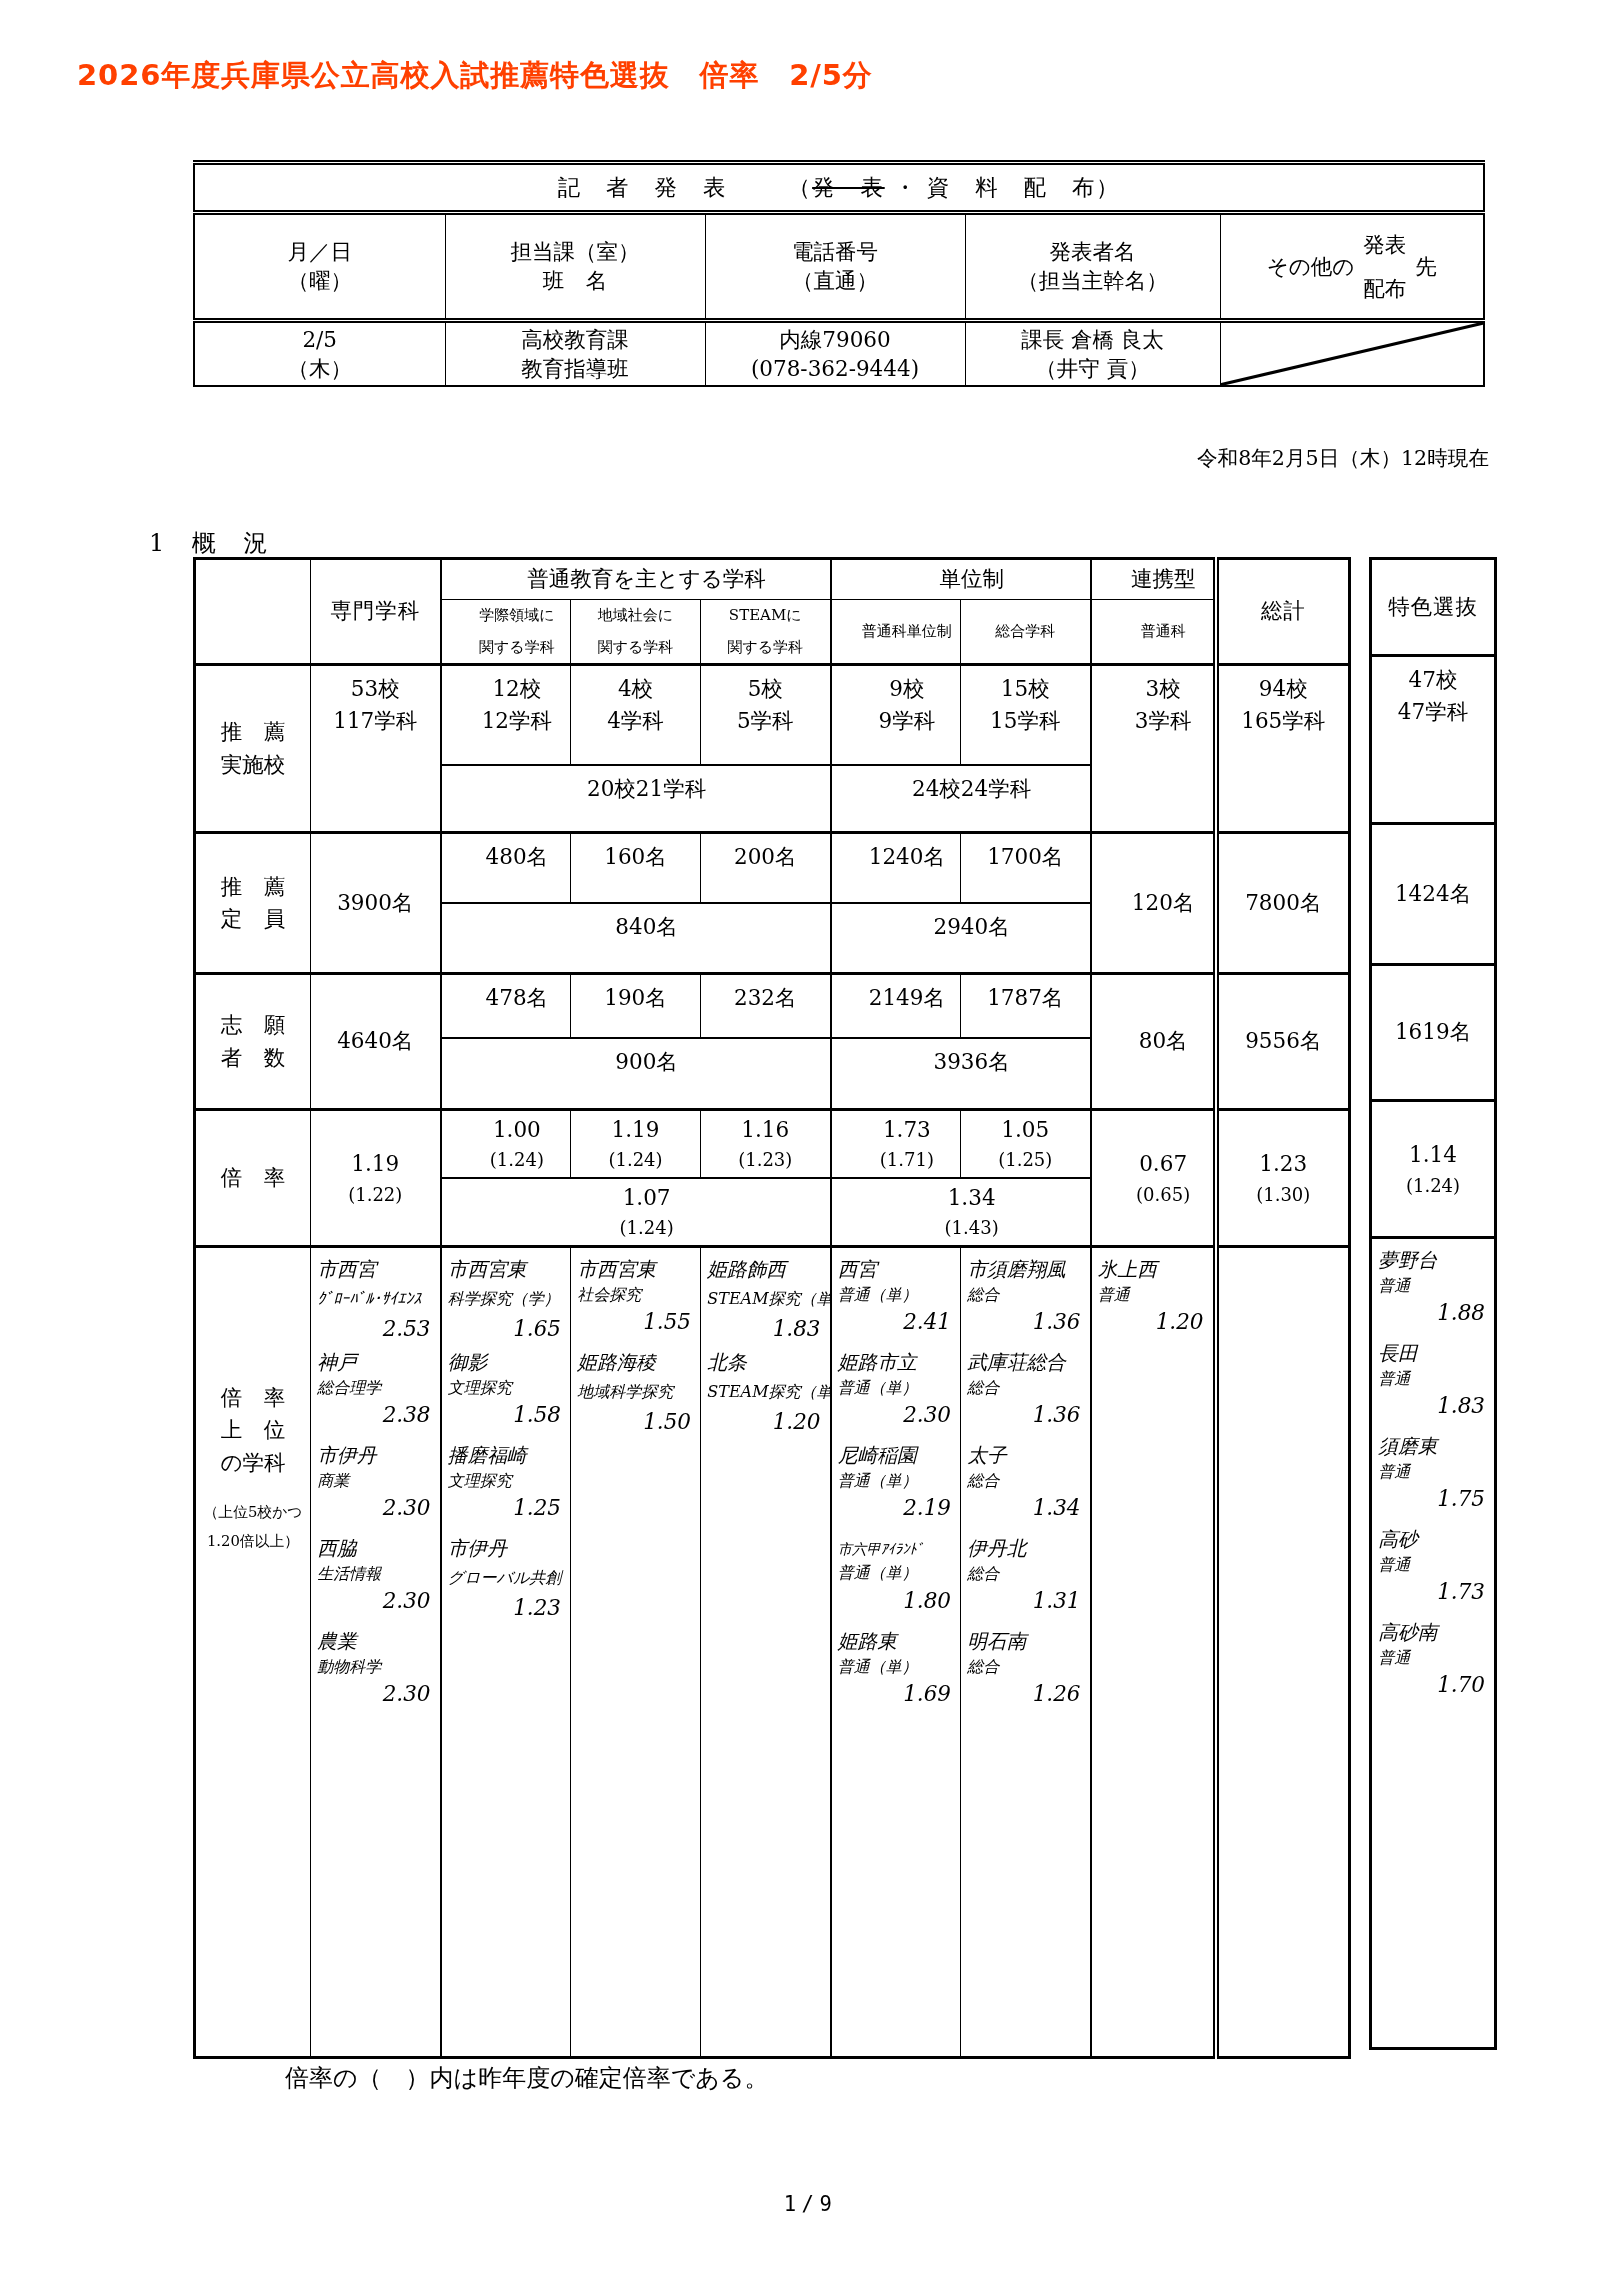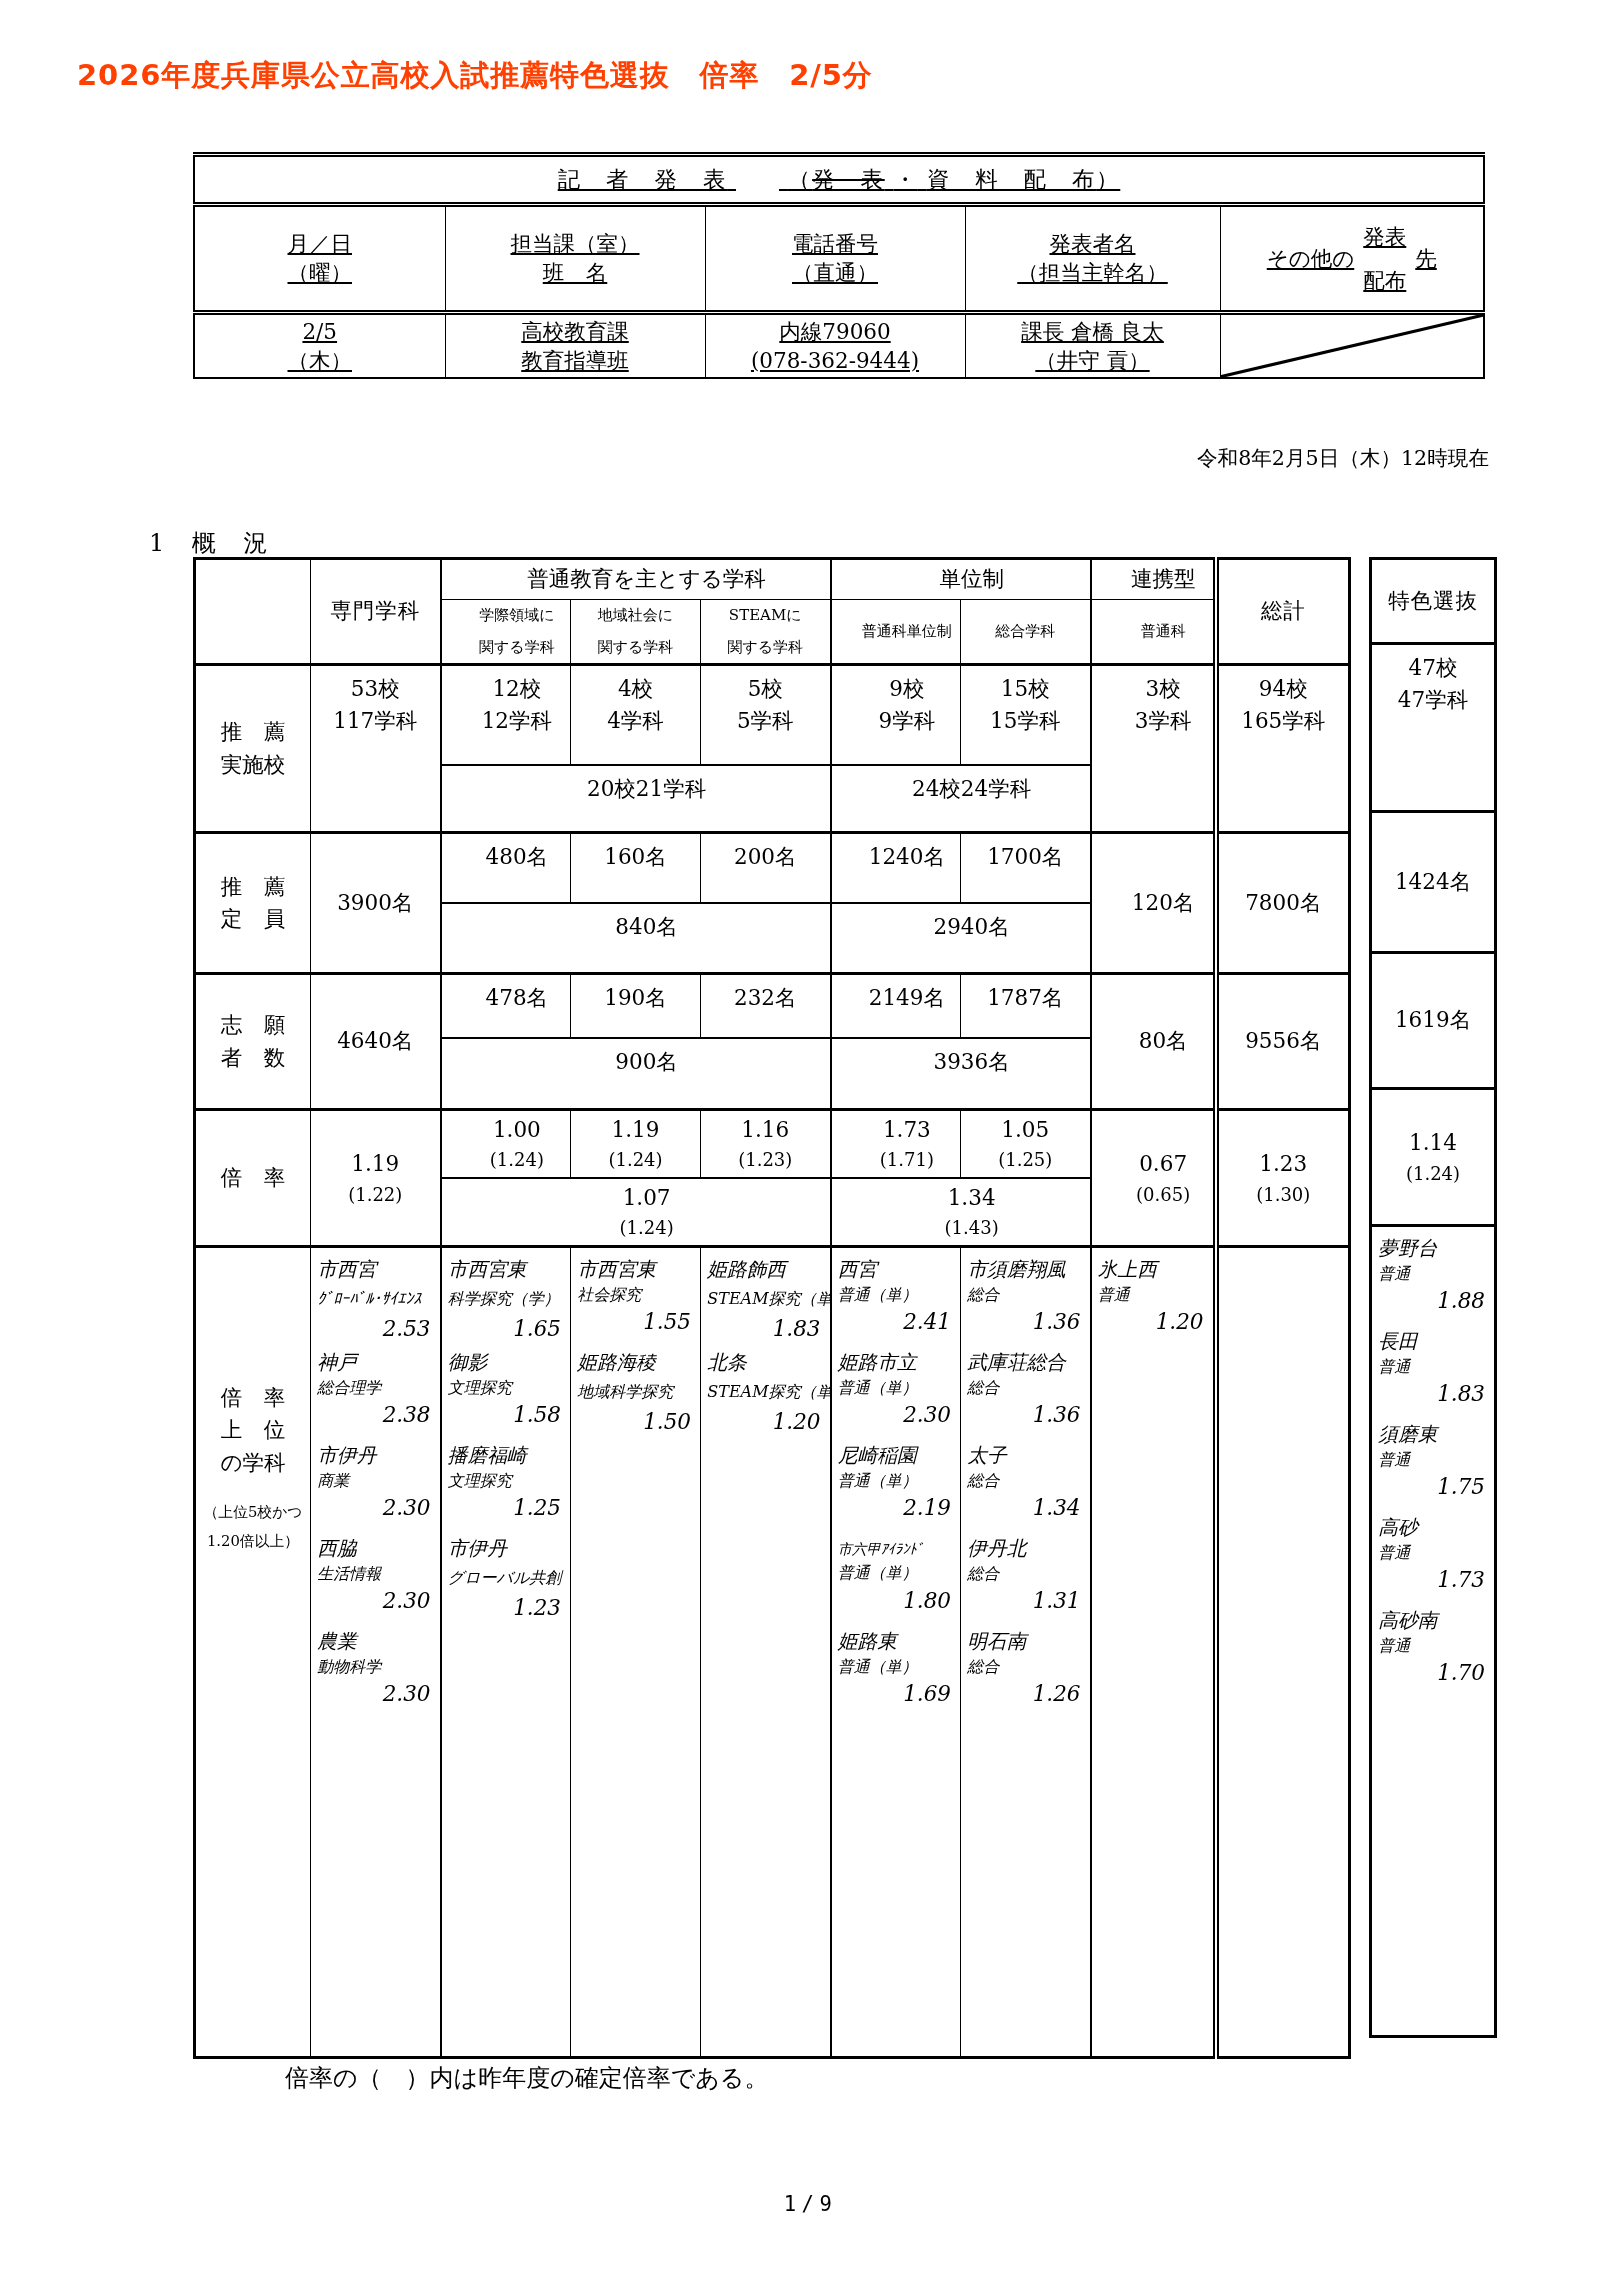--- a/index.html
+++ b/index.html
@@ -4,22 +4,22 @@
 <style>
   html,body{margin:0;padding:0;background:#fff;}
   .page{position:relative;width:1621px;height:2293px;background:#fff;color:#000;
         font-family:"DejaVu Serif","Liberation Serif",serif;overflow:hidden;}
 
   
   .doc-label{position:absolute;left:77px;top:56px;font-family:"DejaVu Sans","Liberation Sans",sans-serif;
              font-weight:bold;font-size:29px;letter-spacing:0.9px;}
 
   
-  table.press{position:absolute;left:193px;top:152px;width:1290px;border-collapse:collapse;table-layout:fixed;
-              border:2.7px solid #000;border-top:5.4px double #000;text-decoration:underline;}
+  table.press{position:absolute;left:193px;top:160px;width:1290px;border-collapse:collapse;table-layout:fixed;
+              border:2.7px solid #000;border-top:5.4px double #000;}
   table.press td{border:1.8px solid #000;text-align:center;vertical-align:middle;font-size:21.5px;line-height:1.35;padding:1.8px;}
   table.press tr.title-row td{height:41px;border-bottom:5.4px double #000;font-size:22.4px;letter-spacing:1.8px;}
   table.press tr.label-row td{height:100px;border-bottom:5.4px double #000;}
   table.press tr.data-row td{height:54px;}
   .strike{text-decoration:line-through;text-decoration-thickness:2.2px;}
   .other-head{display:flex;align-items:center;justify-content:center;gap:9px;}
   .other-head .stack{display:flex;flex-direction:column;gap:14.3px;}
   td.diag{position:relative;padding:0;}
   td.diag svg{position:absolute;left:0;top:0;width:100%;height:100%;display:block;}
 
@@ -493,21 +493,21 @@
         <td class="rank dl"></td>
       </tr>
     </tbody>
       </table>
 
     <table class="tt">
       <colgroup>
           <col style="width:125px">
         </colgroup>
       <tbody>
-          <tr style="height:85px">
+          <tr style="height:97px">
             <td class="hd">特色選抜</td>
           </tr>
       <tr class="maj" style="height:168px">
             <td class="va-t">
               <div>47校</div>
               <div>47学科</div>
             </td>
           </tr>
       <tr class="maj" style="height:141px">
             <td>

